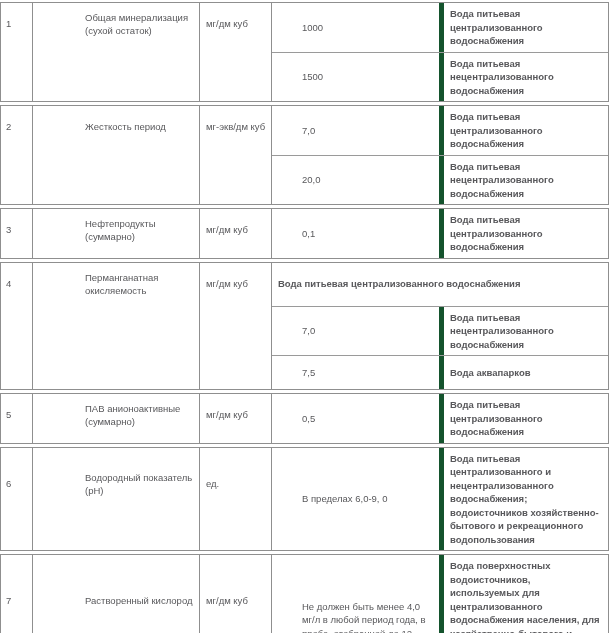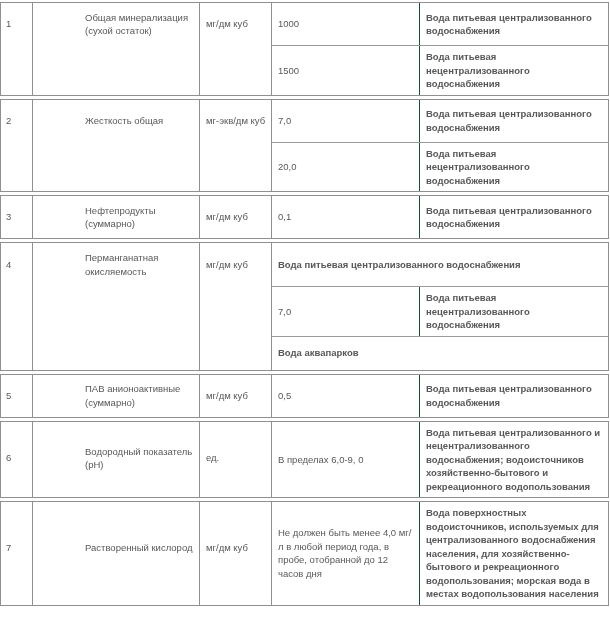--- a/index.html
+++ b/index.html
@@ -17,21 +17,21 @@
     background:#ffffff;
   }
   .cell{box-sizing:border-box;font-size:9.5px;line-height:13.5px;}
   .c1{width:32px;border-right:1px solid #8f8f8f;padding:0 2px 0 5px;display:flex;align-items:flex-start;}
   .c2{width:121px;border-right:1px solid #8f8f8f;padding:0 6px 0 6px;display:flex;align-items:flex-start;margin-left:46px;}
   .c3{width:72px;border-right:1px solid #8f8f8f;padding:0 4px 0 6px;display:flex;align-items:flex-start;}
   .vc{display:flex;align-items:center;}
   .rest{flex:1;display:flex;flex-direction:column;min-width:0;}
   .subrow{display:flex;border-top:1px solid #9a9a9a;box-sizing:border-box;flex:0 0 auto;}
   .subrow:first-child{border-top:none;}
-  .c4{width:148px;border-right:1px solid #14532d;padding:4px 6px;display:flex;align-items:center;}
+  .c4{width:148px;border-right:5px solid #14532d;padding:4px 6px;display:flex;align-items:center;margin-left:24px;}
   .c5{flex:1;padding:4px 6px;display:flex;align-items:center;min-width:0;font-weight:bold;}
 </style>
 </head>
 <body>
 
 <div class="doc">
 
   <div class="section">
     <div class="cell c1">
         <div class="vc" style="height:42px">
@@ -69,21 +69,21 @@
   </div>
 
   <div class="section">
     <div class="cell c1">
         <div class="vc" style="height:42px">
           <span>2</span>
         </div>
       </div>
     <div class="cell c2">
         <div class="vc" style="height:42px">
-          <span>Жесткость общая</span>
+          <span>Жесткость период</span>
         </div>
       </div>
     <div class="cell c3">
         <div class="vc" style="height:42px">
           <span>мг-экв/дм куб</span>
         </div>
       </div>
     <div class="rest">
       <div class="subrow" style="min-height:42px">
         <div class="cell c4">
@@ -156,20 +156,23 @@
       </div>
       <div class="subrow" style="min-height:46px">
         <div class="cell c4">
             <span>7,0</span>
           </div>
         <div class="cell c5">
             <span>Вода питьевая нецентрализованного водоснабжения</span>
           </div>
       </div>
       <div class="subrow" style="min-height:34px">
+        <div class="cell c4">
+            <span>7,5</span>
+          </div>
         <div class="cell c5">
             <span>Вода аквапарков</span>
           </div>
       </div>
     </div>
   </div>
 
   <div class="section">
     <div class="cell c1">
         <div class="vc" style="height:42px">

